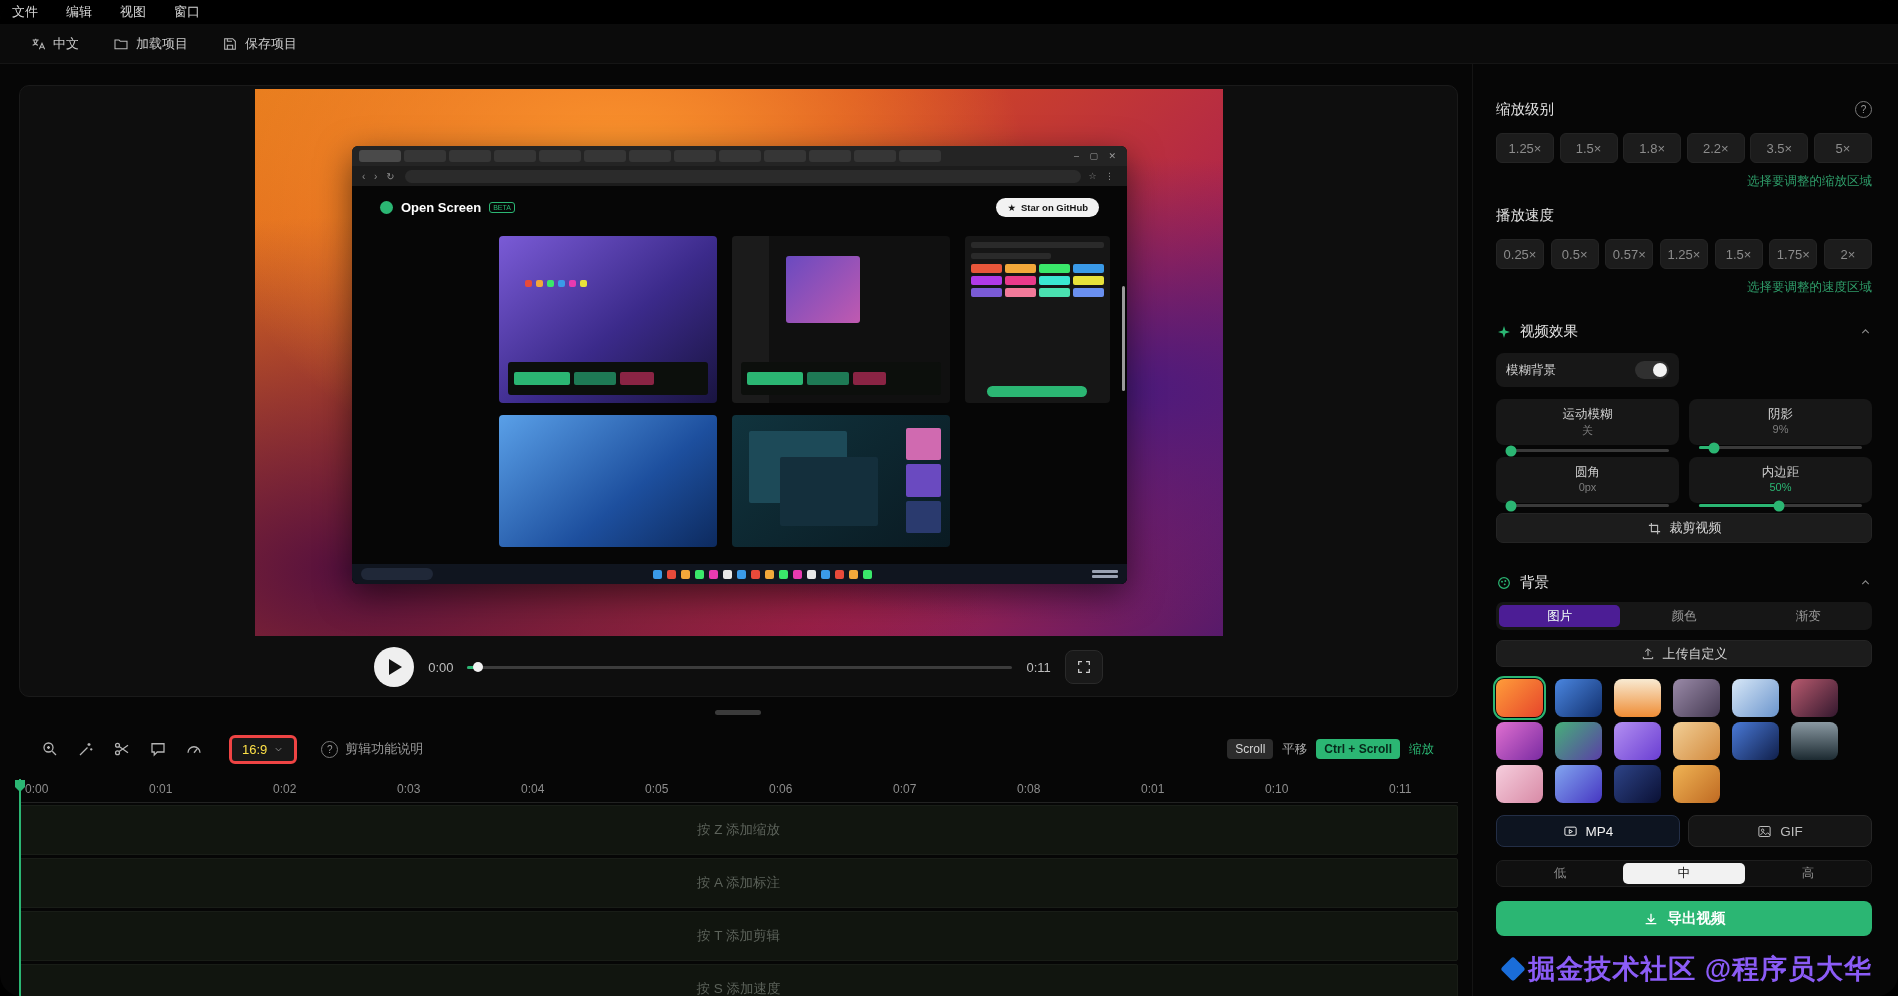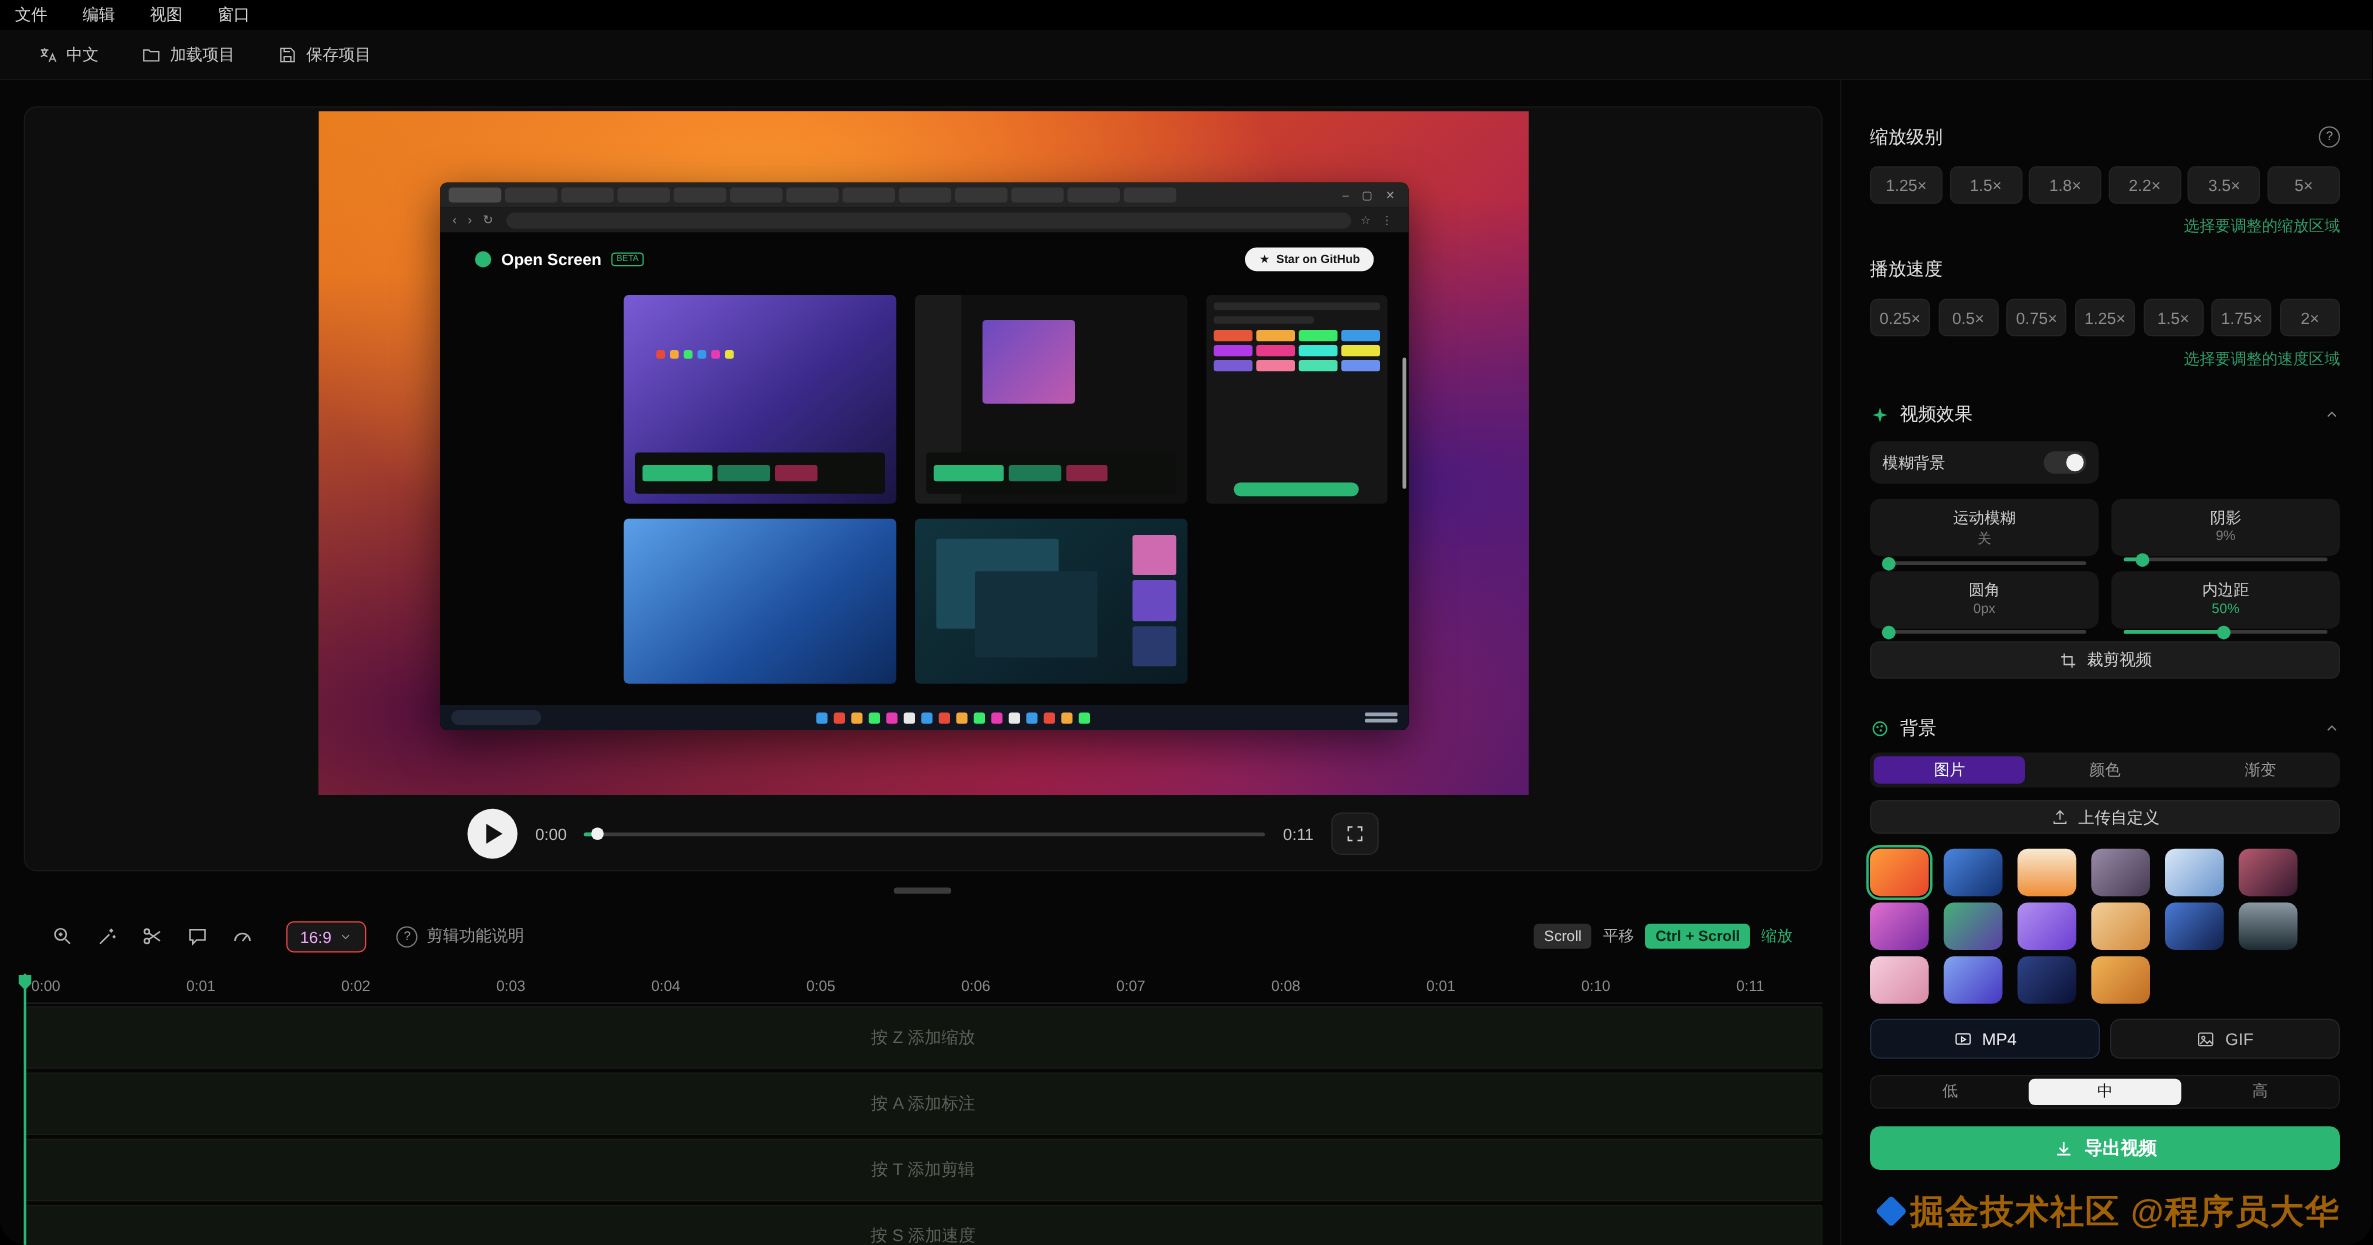--- a/index.html
+++ b/index.html
@@ -113,21 +113,21 @@
 
   
   .divider{position:absolute;left:715px;top:710px;width:46px;height:5px;border-radius:3px;background:#3b3b3b;}
 
   
   .tl-toolbar{position:absolute;left:19px;top:730px;width:1439px;height:38px;display:flex;
               align-items:center;gap:10px;padding:0 24px 0 18px;}
   .icon-btn{width:26px;height:26px;border-radius:6px;display:flex;align-items:center;justify-content:center;}
   .icon-btn svg{stroke:#b5b5b5;fill:none;stroke-width:1.7;}
   .ratio-chip{margin-left:12px;display:flex;align-items:center;gap:6px;background:#181818;
-              border:1px solid #ef4444;border-radius:6px;padding:4px 10px;font-size:13px;color:#f0abfc;}
+              border:3px solid #ef4444;border-radius:6px;padding:4px 10px;font-size:13px;color:#fde047;}
   .ratio-chip svg{stroke:#9a9a9a;fill:none;stroke-width:1.8;}
   .tl-help{display:flex;align-items:center;gap:7px;margin-left:14px;font-size:13px;color:#9a9a9a;}
   .help-circle{width:17px;height:17px;border-radius:50%;border:1.4px solid #7a7a7a;color:#9a9a9a;
                font-size:10px;display:flex;align-items:center;justify-content:center;}
   .tl-right{margin-left:auto;display:flex;align-items:center;gap:9px;font-size:12.5px;}
   .badge{background:#2c2c2c;color:#d5d5d5;border-radius:4px;padding:3px 8px;font-size:12px;}
   .badge.green{background:#2bb673;color:#06281a;font-weight:bold;}
   .pan-label{color:#b0b0b0;}
   .zoom-label{color:#2bb673;}
 
@@ -192,21 +192,21 @@
   .fmt-btn svg{stroke:currentColor;fill:none;stroke-width:1.6;}
   .quality{margin-top:13px;height:27px;background:#101010;border:1px solid #1e1e1e;border-radius:7px;
            display:flex;padding:2px;gap:2px;}
   .q-seg{flex:1;border-radius:5px;display:flex;align-items:center;justify-content:center;
          font-size:12.5px;color:#8c8c8c;}
   .q-seg.active{background:#f2f2f2;color:#141414;font-weight:500;}
   .export-btn{margin-top:14px;height:35px;background:#2bb673;border-radius:8px;display:flex;
               align-items:center;justify-content:center;gap:9px;color:#fff;font-size:14.5px;font-weight:600;}
   .export-btn svg{stroke:#fff;fill:none;stroke-width:2;}
   .watermark{margin-top:15px;display:flex;align-items:center;justify-content:flex-end;gap:6px;
-             font-size:27px;font-weight:600;color:#a16207;letter-spacing:1px;white-space:nowrap;}
+             font-size:27px;font-weight:600;color:#8b5cf6;letter-spacing:1px;white-space:nowrap;}
   .jj-logo{width:18px;height:18px;background:#1e80ff;transform:rotate(45deg);border-radius:3px;opacity:.85;}
 </style>
 </head>
 <body>
 
 <div class="app">
 
   <div class="menubar">
     <span>文件</span>
     <span>编辑</span>
@@ -475,21 +475,21 @@
       <div class="opt-btn w6">5×</div>
     </div>
     <div class="green-link">选择要调整的缩放区域</div>
 
     <div class="sec-title-row speed-title">
       <span class="sec-title">播放速度</span>
     </div>
     <div class="opt-row">
       <div class="opt-btn w7">0.25×</div>
       <div class="opt-btn w7">0.5×</div>
-      <div class="opt-btn w7">0.75×</div>
+      <div class="opt-btn w7">0.57×</div>
       <div class="opt-btn w7">1.25×</div>
       <div class="opt-btn w7">1.5×</div>
       <div class="opt-btn w7">1.75×</div>
       <div class="opt-btn w7">2×</div>
     </div>
     <div class="green-link">选择要调整的速度区域</div>
 
     <div class="section-head">
       <svg class="glyph" width="16" height="16" viewBox="0 0 24 24">
         <path d="M12 3 l2.1 6.9 L21 12 l-6.9 2.1 L12 21 l-2.1-6.9 L3 12 l6.9-2.1 Z" fill="#2bb673"></path>

